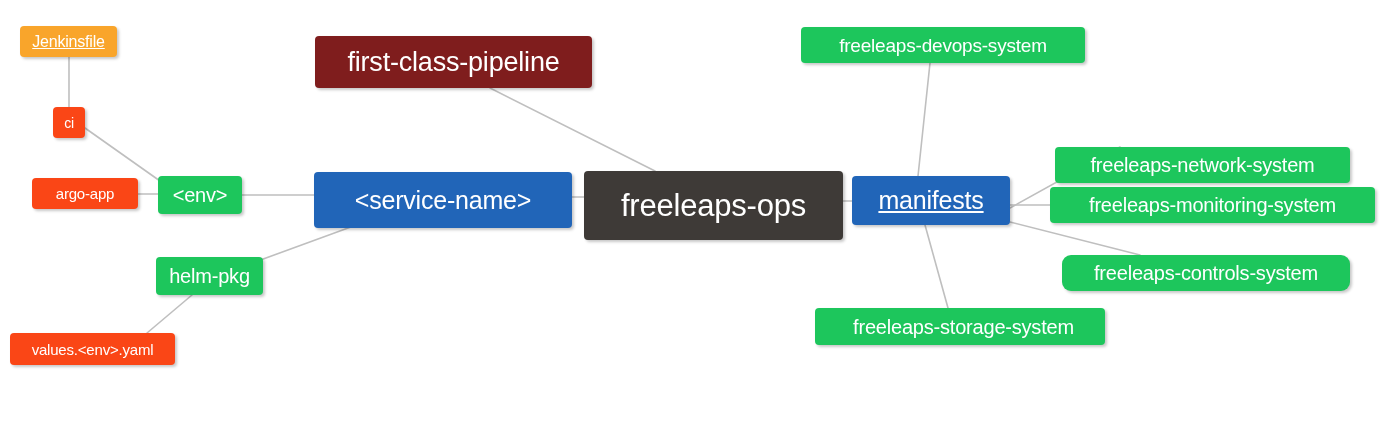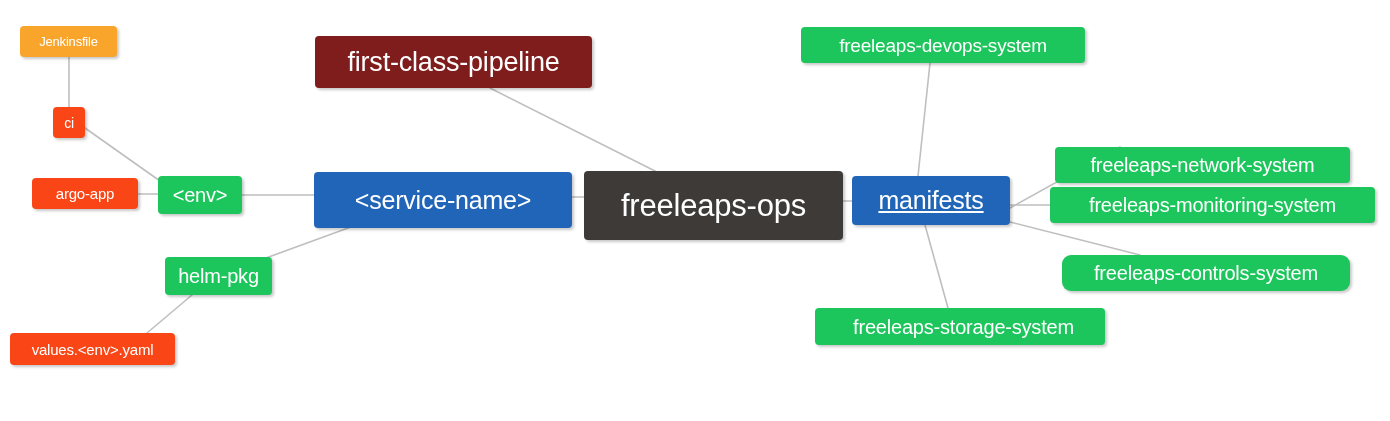--- a/index.html
+++ b/index.html
@@ -59,33 +59,33 @@
       <line x1="490" y1="88" x2="655" y2="171" stroke="#bfbfbf" stroke-width="1.6" stroke-linecap="round"></line>
       <line x1="843" y1="201" x2="852" y2="201" stroke="#bfbfbf" stroke-width="1.6" stroke-linecap="round"></line>
       <line x1="930" y1="63" x2="918" y2="176" stroke="#bfbfbf" stroke-width="1.6" stroke-linecap="round"></line>
       <line x1="1010" y1="208" x2="1120" y2="147" stroke="#bfbfbf" stroke-width="1.6" stroke-linecap="round"></line>
       <line x1="1010" y1="205" x2="1050" y2="205" stroke="#bfbfbf" stroke-width="1.6" stroke-linecap="round"></line>
       <line x1="1010" y1="222" x2="1140" y2="255" stroke="#bfbfbf" stroke-width="1.6" stroke-linecap="round"></line>
       <line x1="925" y1="225" x2="948" y2="308" stroke="#bfbfbf" stroke-width="1.6" stroke-linecap="round"></line>
     </svg>
 
   <div id="node-layer">
-      <div class="node" style="left: 20px; top: 26px; width: 97px; height: 31px; background: rgb(249, 165, 43); font-size: 13px;">
+      <div class="node" style="left: 20px; top: 26px; width: 97px; height: 31px; background: rgb(249, 165, 43); font-size: 16px; text-decoration: underline;">
         <span class="node-label">Jenkinsfile</span>
       </div>
       <div class="node" style="left: 53px; top: 107px; width: 32px; height: 31px; background: rgb(250, 70, 22); font-size: 14px;">
         <span class="node-label">ci</span>
       </div>
       <div class="node" style="left: 32px; top: 178px; width: 106px; height: 31px; background: rgb(250, 70, 22); font-size: 15px;">
         <span class="node-label">argo-app</span>
       </div>
       <div class="node" style="left: 158px; top: 176px; width: 84px; height: 38px; background: rgb(29, 198, 92); font-size: 20px;">
         <span class="node-label">&lt;env&gt;</span>
       </div>
-      <div class="node" style="left: 165px; top: 257px; width: 107px; height: 38px; background: rgb(29, 198, 92); font-size: 20px;">
+      <div class="node" style="left: 156px; top: 257px; width: 107px; height: 38px; background: rgb(29, 198, 92); font-size: 20px;">
         <span class="node-label">helm-pkg</span>
       </div>
       <div class="node" style="left: 10px; top: 333px; width: 165px; height: 32px; background: rgb(250, 70, 22); font-size: 15px;">
         <span class="node-label">values.&lt;env&gt;.yaml</span>
       </div>
       <div class="node" style="left: 315px; top: 36px; width: 277px; height: 52px; background: #7f1d1d; font-size: 27px;">
         <span class="node-label">first-class-pipeline</span>
       </div>
       <div class="node" style="left: 314px; top: 172px; width: 258px; height: 56px; background: rgb(33, 101, 184); font-size: 25px;">
         <span class="node-label">&lt;service-name&gt;</span>

